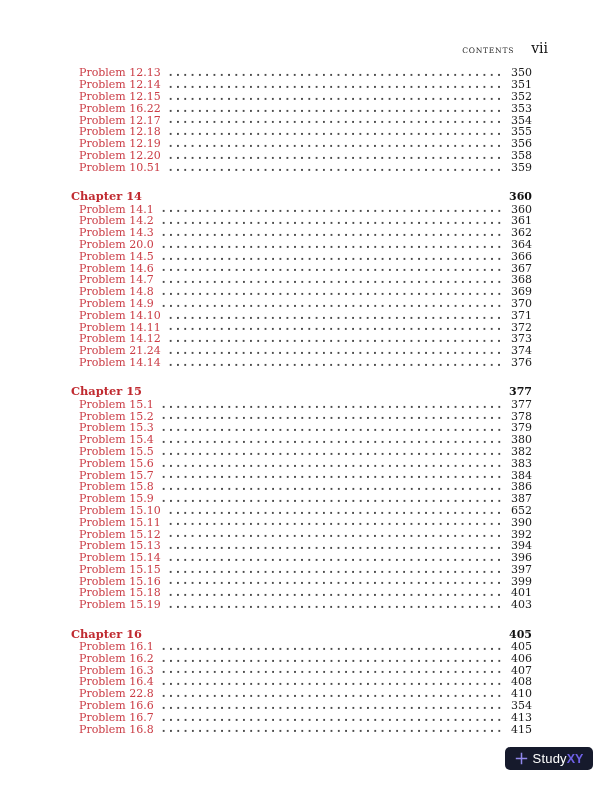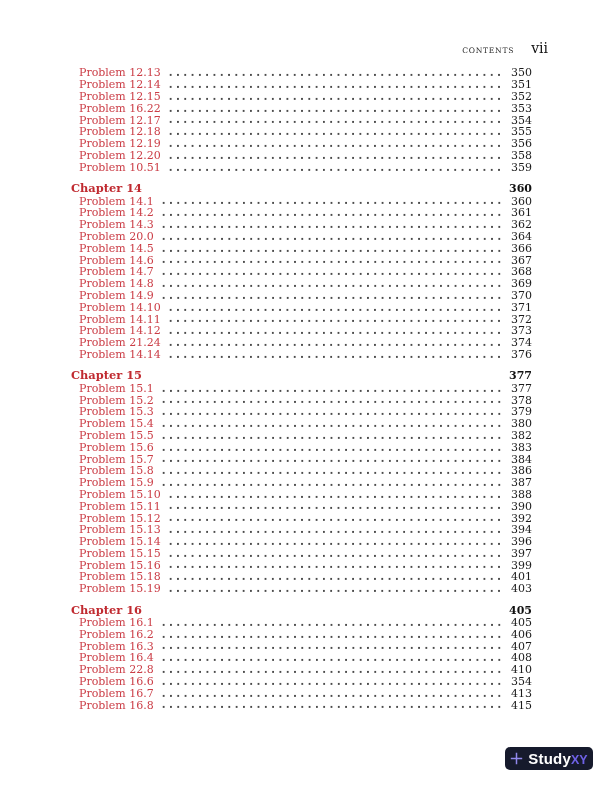--- a/index.html
+++ b/index.html
@@ -43,21 +43,21 @@
   .toc {
     position: absolute;
     left: 71px;
     top: 67px;
     width: 461px;
   }
   .toc-section { display: block; }
   .chapter-row {
     display: flex;
     align-items: baseline;
-    margin-top: 8px;
+    margin-top: 16px;
     height: 14px;
     cursor: pointer;
   }
   .chapter-label {
     font-size: 11.4px;
     font-weight: bold;
     color: var(--chapter-red);
     flex: 1;
     white-space: nowrap;
   }
@@ -108,22 +108,22 @@
     justify-content: center;
     gap: 5px;
     font-family: "Liberation Sans", sans-serif;
     cursor: pointer;
   }
   .logo-plus { display: flex; align-items: center; }
   .logo-plus svg { display: block; }
   .logo-wordmark { display: flex; align-items: baseline; }
   .logo-brand {
     color: var(--logo-text);
-    font-weight: bold;
-    font-size: 15px;
+    font-weight: normal;
+    font-size: 13px;
     letter-spacing: 0.2px;
   }
   .logo-accent {
     color: var(--logo-accent);
     font-weight: bold;
     font-size: 12.5px;
   }
 </style>
 </head>
 <body>
@@ -305,21 +305,21 @@
           <span class="entry-page">386</span>
         </div>
         <div class="entry-row">
           <span class="entry-label">Problem 15.9</span>
           <span class="leader"></span>
           <span class="entry-page">387</span>
         </div>
         <div class="entry-row">
           <span class="entry-label">Problem 15.10</span>
           <span class="leader"></span>
-          <span class="entry-page">388</span>
+          <span class="entry-page">652</span>
         </div>
         <div class="entry-row">
           <span class="entry-label">Problem 15.11</span>
           <span class="leader"></span>
           <span class="entry-page">390</span>
         </div>
         <div class="entry-row">
           <span class="entry-label">Problem 15.12</span>
           <span class="leader"></span>
           <span class="entry-page">392</span>

